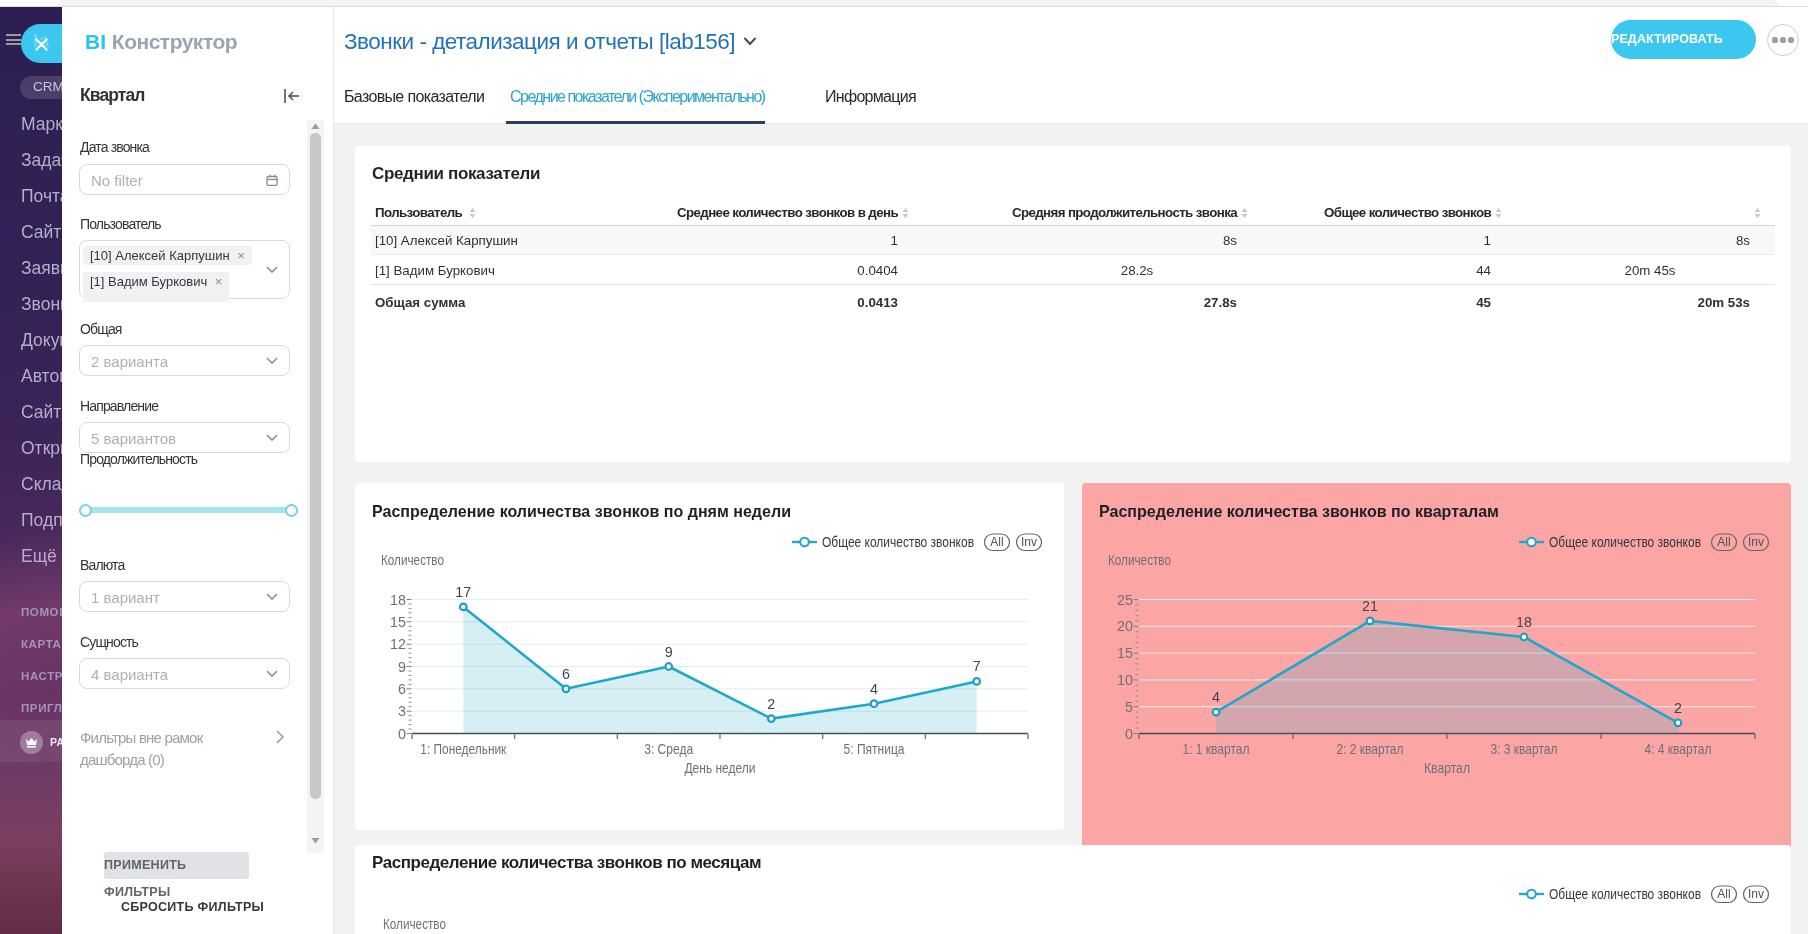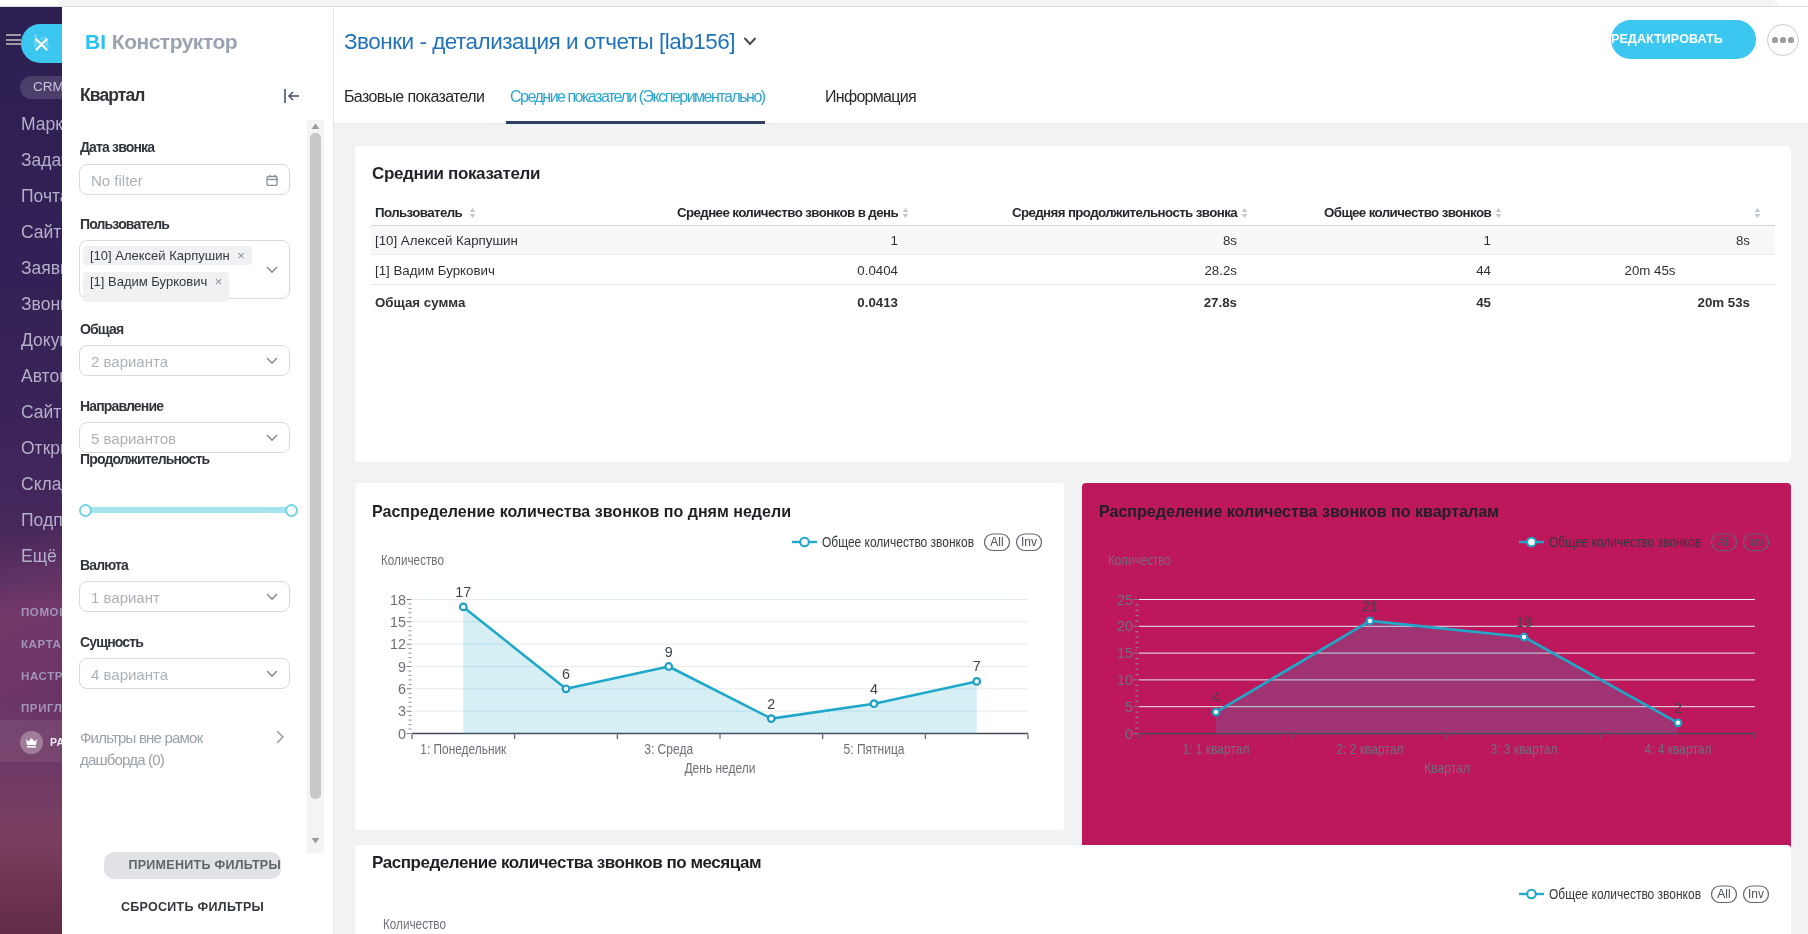--- a/index.html
+++ b/index.html
@@ -1,18 +1,18 @@
 <!DOCTYPE html>
 <html><head><meta charset="utf-8"><title>BI</title><style>
 *{margin:0;padding:0;box-sizing:border-box}
 html,body{width:1808px;height:934px;overflow:hidden;background:#fff;
   font-family:"Liberation Sans",sans-serif;-webkit-font-smoothing:antialiased}
 #stage{position:relative;width:1808px;height:934px}
 .abs{position:absolute}
-.lbl{font-size:14px;font-weight:700;color:#30353b;letter-spacing:-0.85px}
+.lbl{font-size:14px;font-weight:400;color:#30353b;letter-spacing:-0.85px}
 .inp{width:211px;height:31px;border:1px solid #d6dade;border-radius:8px;background:#fff}
 .ph{font-size:15px;color:#aab1b9}
 .sideitem{left:21px;width:41px;font-size:17.5px;color:#b5aec8;height:20px;line-height:20px;white-space:nowrap;overflow:hidden}
 .sidecap{left:21px;width:41px;font-size:11.5px;font-weight:700;color:#a295bb;letter-spacing:.6px;height:13px;line-height:13px;white-space:nowrap;overflow:hidden}
 .hd{font-size:13.3px;font-weight:700;color:#24282d;white-space:nowrap;letter-spacing:-0.6px}
 .cell{font-size:13.3px;color:#2d3136;white-space:nowrap}
 .tab{font-size:16px;color:#26292e;white-space:nowrap}
 </style></head><body>
 <div id="stage">
 <div class="abs" style="left:0;top:0;width:1808px;height:7px;background:#fff"></div>
@@ -113,21 +113,21 @@
       <path d="M1.5 1.5 L7 7 L1.5 12.5" fill="none" stroke="#9aa1a9" stroke-width="1.6" stroke-linecap="round"></path>
     </svg>
 <div class="abs" style="left:307px;top:120px;width:17px;height:733px;background:#f4f4f5"></div>
 <svg class="abs" style="left:311px;top:123px" width="9" height="7">
       <path d="M4.5 0.5 L8.5 6 H0.5 Z" fill="#9b9ca0"></path>
     </svg>
 <svg class="abs" style="left:311px;top:837px" width="9" height="7">
       <path d="M4.5 6.5 L0.5 1 H8.5 Z" fill="#9b9ca0"></path>
     </svg>
 <div class="abs" style="left:310px;top:133px;width:11px;height:666px;background:#c7c8ca;border-radius:5px"></div>
-<div class="abs" style="left:104px;top:852px;width:177px;height:27px;background:#e0e2e5;border-radius:10px;text-align:right;line-height:27px;font-size:12.5px;font-weight:700;color:#5e656d;letter-spacing:.3px">ПРИМЕНИТЬ ФИЛЬТРЫ</div>
+<div class="abs" style="left:104px;top:852px;width:145px;height:27px;background:#e0e2e5;border-radius:3px;text-align:left;line-height:27px;font-size:12.5px;font-weight:700;color:#5e656d;letter-spacing:.3px">ПРИМЕНИТЬ ФИЛЬТРЫ</div>
 <div class="abs" style="left:104px;top:900px;width:177px;text-align:center;font-size:12.5px;font-weight:700;color:#33383d;letter-spacing:.3px">СБРОСИТЬ ФИЛЬТРЫ</div>
 <div class="abs" style="left:334px;top:7px;width:1474px;height:117px;background:#fff;border-bottom:1px solid #e9ebed"></div>
 <div class="abs" style="left:344px;top:29px;font-size:22.5px;color:#2273ba;white-space:nowrap;letter-spacing:-0.5px">Звонки - детализация и отчеты [lab156]</div>
 <svg class="abs" style="left:743px;top:37px" width="14" height="9">
       <path d="M2 1.5 L7 7 L12 1.5" fill="none" stroke="#474c52" stroke-width="2" stroke-linecap="round"></path>
     </svg>
 <div class="abs" style="left:1611px;top:20px;width:145px;height:39px;border-radius:20px;background:#3cc7f1;color:#fff;font-size:12.5px;font-weight:700;letter-spacing:.1px;text-align:left;line-height:39px">РЕДАКТИРОВАТЬ</div>
 <div class="abs" style="left:1767px;top:24px;width:32px;height:32px;border-radius:50%;border:1.5px solid #c9cdd2;background:#fff"></div>
 <div class="abs" style="left:1772.4px;top:37.4px;width:5.2px;height:5.2px;border-radius:50%;background:#9aa0a7"></div>
 <div class="abs" style="left:1780.4px;top:37.4px;width:5.2px;height:5.2px;border-radius:50%;background:#9aa0a7"></div>
@@ -167,21 +167,21 @@
 <div class="abs" style="left:371px;top:225.5px;width:1404px;height:28px;background:#f7f8f9"></div>
 <div class="abs" style="left:371px;top:253.5px;width:1404px;height:1px;background:#e9ebec"></div>
 <div class="abs" style="left:371px;top:283.5px;width:1404px;height:1px;background:#e4e6e9"></div>
 <div class="abs cell" style="left:375px;top:233px;">[10] Алексей Карпушин</div>
 <div class="abs cell" style="left:698px;top:233px;width:200px;text-align:right;">1</div>
 <div class="abs cell" style="left:1037px;top:233px;width:200px;text-align:right;">8s</div>
 <div class="abs cell" style="left:1291px;top:233px;width:200px;text-align:right;">1</div>
 <div class="abs cell" style="left:1550px;top:233px;width:200px;text-align:right;">8s</div>
 <div class="abs cell" style="left:375px;top:263px;">[1] Вадим Буркович</div>
 <div class="abs cell" style="left:698px;top:263px;width:200px;text-align:right;">0.0404</div>
-<div class="abs cell" style="left:1037px;top:263px;width:200px;text-align:right;">28.2s</div>
+<div class="abs cell" style="left:1037px;top:263px;width:200px;text-align:center;">28.2s</div>
 <div class="abs cell" style="left:1291px;top:263px;width:200px;text-align:right;">44</div>
 <div class="abs cell" style="left:1550px;top:263px;width:200px;text-align:center;">20m 45s</div>
 <div class="abs cell" style="left:375px;top:295px;font-weight:700;">Общая сумма</div>
 <div class="abs cell" style="left:698px;top:295px;width:200px;text-align:right;font-weight:700;">0.0413</div>
 <div class="abs cell" style="left:1037px;top:295px;width:200px;text-align:right;font-weight:700;">27.8s</div>
 <div class="abs cell" style="left:1291px;top:295px;width:200px;text-align:right;font-weight:700;">45</div>
 <div class="abs cell" style="left:1550px;top:295px;width:200px;text-align:right;font-weight:700;">20m 53s</div>
 <div class="abs" style="left:355px;top:483px;width:709px;height:347px;background:#fff;border-radius:4px;overflow:hidden">
 <svg class="abs" style="left:0;top:0" width="709" height="347">
         <text x="17" y="34" font-size="17" font-weight="bold" fill="#1d2126" textLength="419" lengthAdjust="spacingAndGlyphs">Распределение количества звонков по дням недели</text>
@@ -258,21 +258,21 @@
         <circle cx="313.7" cy="183.5" r="3.3" fill="#fff" stroke="#1f9ec4" stroke-width="2.2"></circle>
         <text x="313.7" y="173.5" font-size="14.3" fill="#3f444a" text-anchor="middle">9</text>
         <circle cx="416.3" cy="235.6" r="3.3" fill="#fff" stroke="#1f9ec4" stroke-width="2.2"></circle>
         <text x="416.3" y="225.6" font-size="14.3" fill="#3f444a" text-anchor="middle">2</text>
         <circle cx="519.0" cy="220.7" r="3.3" fill="#fff" stroke="#1f9ec4" stroke-width="2.2"></circle>
         <text x="519.0" y="210.7" font-size="14.3" fill="#3f444a" text-anchor="middle">4</text>
         <circle cx="621.7" cy="198.4" r="3.3" fill="#fff" stroke="#1f9ec4" stroke-width="2.2"></circle>
         <text x="621.7" y="188.4" font-size="14.3" fill="#3f444a" text-anchor="middle">7</text>
       </svg>
 </div>
-<div class="abs" style="left:1082px;top:483px;width:709px;height:388px;background:#be185d;border-radius:4px;overflow:hidden">
+<div class="abs" style="left:1082px;top:483px;width:709px;height:388px;background:#fca5a5;border-radius:4px;overflow:hidden">
 <svg class="abs" style="left:0;top:0" width="709" height="347">
         <text x="17" y="34" font-size="17" font-weight="bold" fill="#1d2126" textLength="400" lengthAdjust="spacingAndGlyphs">Распределение количества звонков по кварталам</text>
         <line x1="437" y1="59" x2="462" y2="59" stroke="#1fa8c9" stroke-width="2.4"></line>
         <circle cx="449.5" cy="59" r="4.3" fill="#fff" stroke="#1fa8c9" stroke-width="2.1"></circle>
         <text x="467" y="64" font-size="14.3" fill="#34383e" textLength="152" lengthAdjust="spacingAndGlyphs">Общее количество звонков</text>
         <rect x="629.5" y="51" width="25" height="16.5" rx="8.3" fill="none" stroke="#60666f" stroke-width="1.2"></rect>
         <text x="642.0" y="63" font-size="12" fill="#4c525b" text-anchor="middle">All</text>
         <rect x="661.5" y="51" width="25" height="16.5" rx="8.3" fill="none" stroke="#60666f" stroke-width="1.2"></rect>
         <text x="674.0" y="63" font-size="12" fill="#4c525b" text-anchor="middle">Inv</text>
         <text x="26" y="82" font-size="14.3" fill="#6E7079" textLength="63" lengthAdjust="spacingAndGlyphs">Количество</text>

